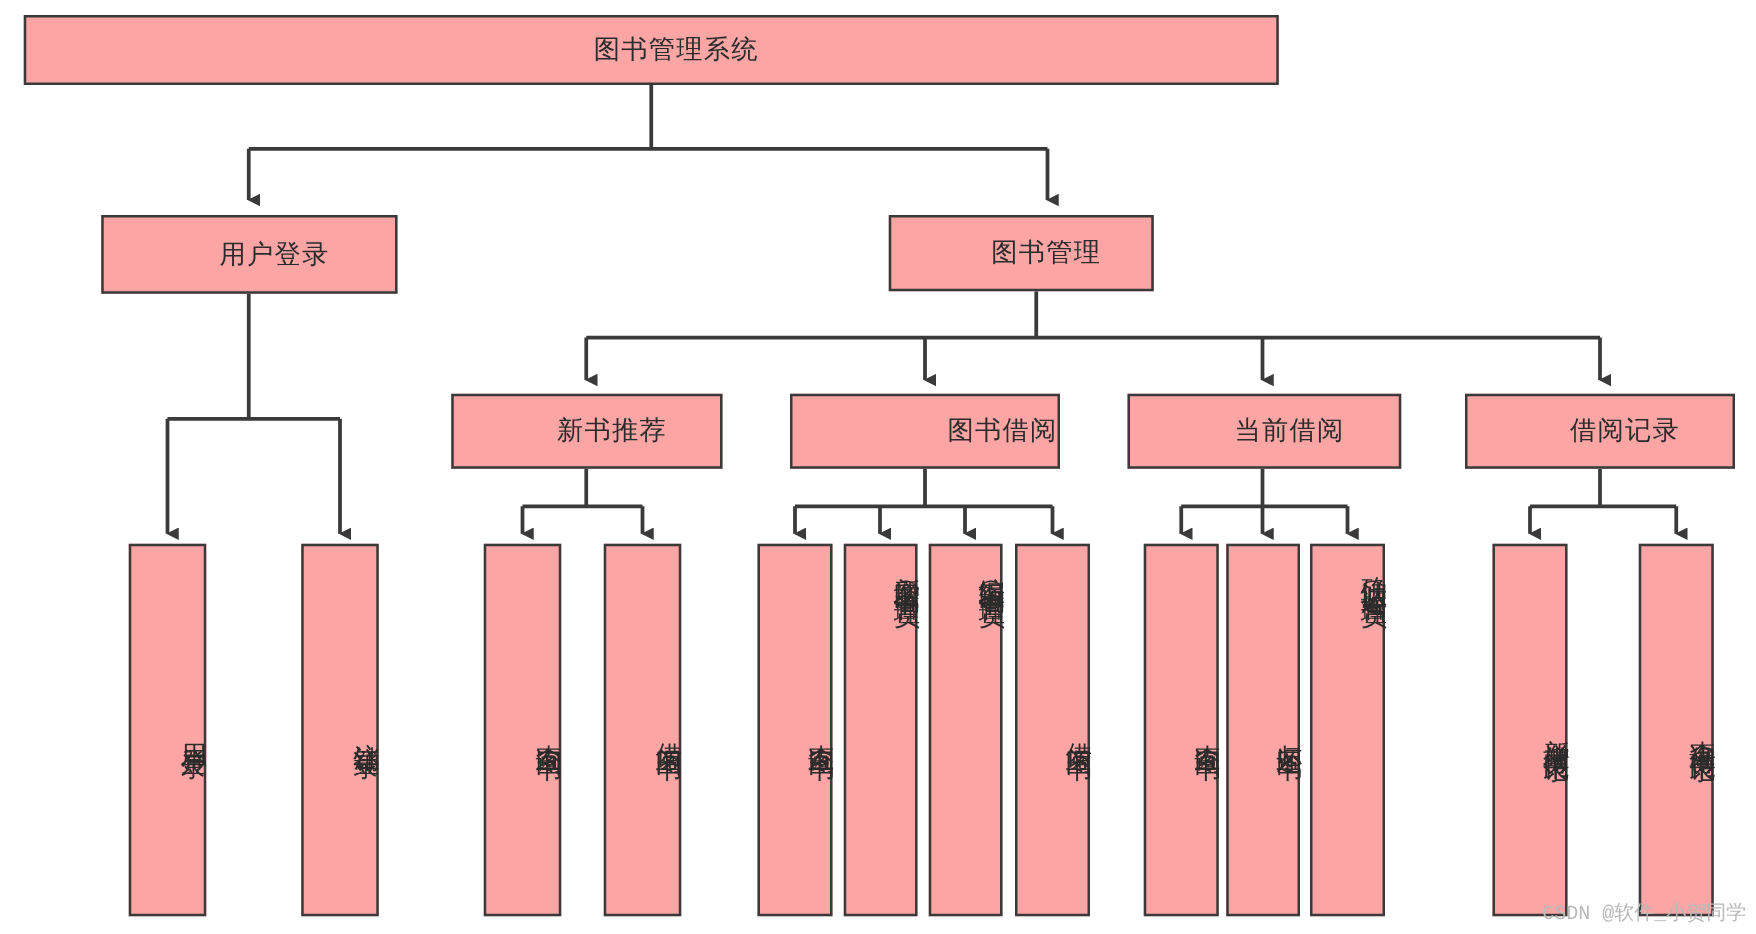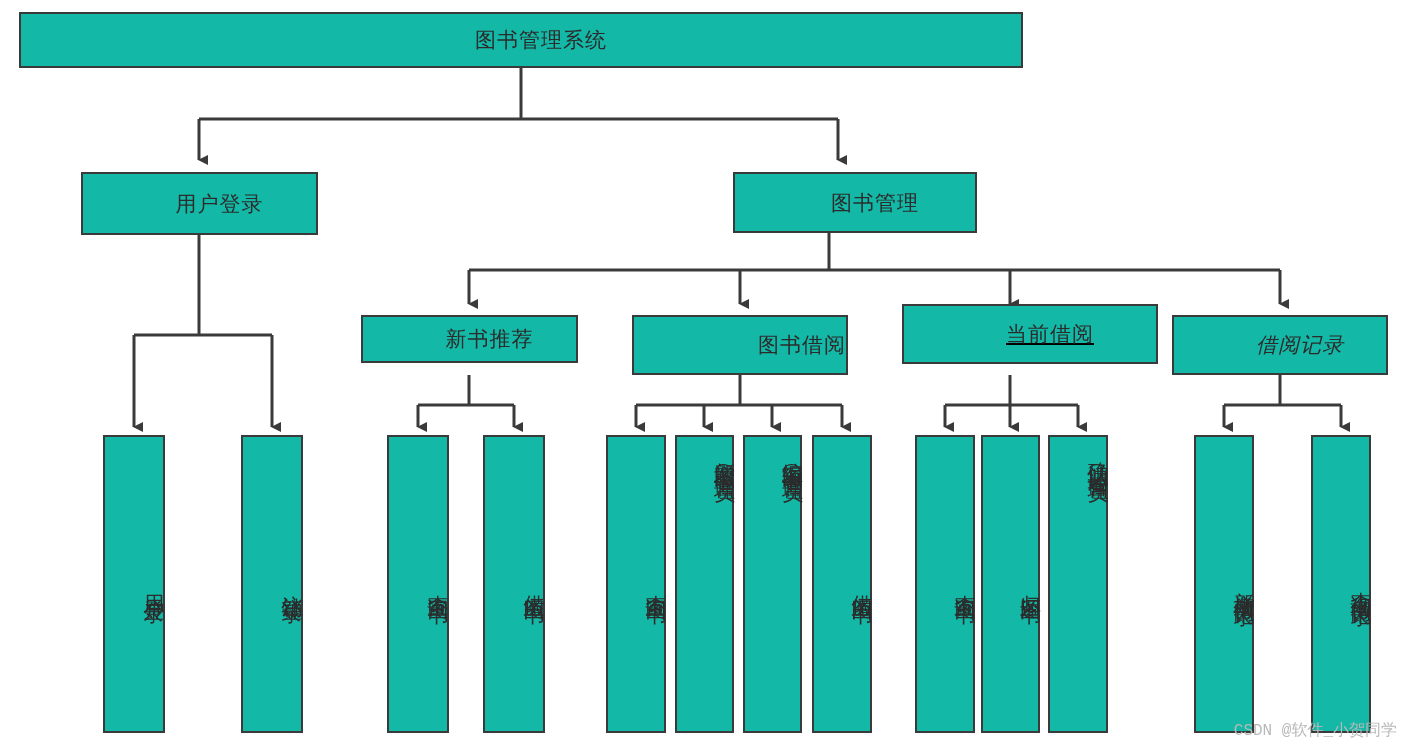--- a/index.html
+++ b/index.html
@@ -25,21 +25,21 @@
     position: absolute;
     left: 0;
     top: 0;
     width: 1405px;
     height: 747px;
     display: block;
   }
   .node-box {
     position: absolute;
     box-sizing: border-box;
-    background: #14b8a6;
+    background: #fca5a5;
     border: 2px solid #3a3a3a;
     display: flex;
     align-items: center;
     justify-content: center;
     padding-left: 40px;
   }
   .node-label-h {
     font-size: 21px;
     color: #2b2b2b;
     letter-spacing: 1px;
@@ -133,37 +133,37 @@
   </svg>
 
   <div class="node-box" style="left:19px; top:12px; width:1004px; height:56px;">
     <span class="node-label-h">图书管理系统</span>
   </div>
 
   <div class="node-box" style="left:81px; top:172px; width:237px; height:63px;">
     <span class="node-label-h">用户登录</span>
   </div>
 
-  <div class="node-box" style="left:711px; top:172px; width:244px; height:61px;margin-left:22px;">
+  <div class="node-box" style="left:711px; top:172px; width:212px; height:61px;">
     <span class="node-label-h">图书管理</span>
   </div>
 
-  <div class="node-box" style="left:361px; top:315px; width:217px; height:48px;">
+  <div class="node-box" style="left:361px; top:315px; width:217px; height:60px;">
     <span class="node-label-h">新书推荐</span>
   </div>
 
   <div class="node-box" style="left:632px; top:315px; width:216px; height:60px;justify-content:flex-end;">
     <span class="node-label-h">图书借阅</span>
   </div>
 
-  <div class="node-box" style="left:902px; top:304px; width:256px; height:60px;text-decoration:underline;">
+  <div class="node-box" style="left:902px; top:315px; width:219px; height:60px;">
     <span class="node-label-h">当前借阅</span>
   </div>
 
-  <div class="node-box" style="left:1172px; top:315px; width:216px; height:60px;font-style:italic;">
+  <div class="node-box" style="left:1172px; top:315px; width:216px; height:60px;">
     <span class="node-label-h">借阅记录</span>
   </div>
 
   <div class="node-box leaf-box vcenter" style="left:103px; top:435px; width:62px; height:298px;">
     <span class="node-label-v">用户登录</span>
   </div>
 
   <div class="node-box leaf-box vcenter" style="left:241px; top:435px; width:62px; height:298px;">
     <span class="node-label-v">注销登录</span>
   </div>

